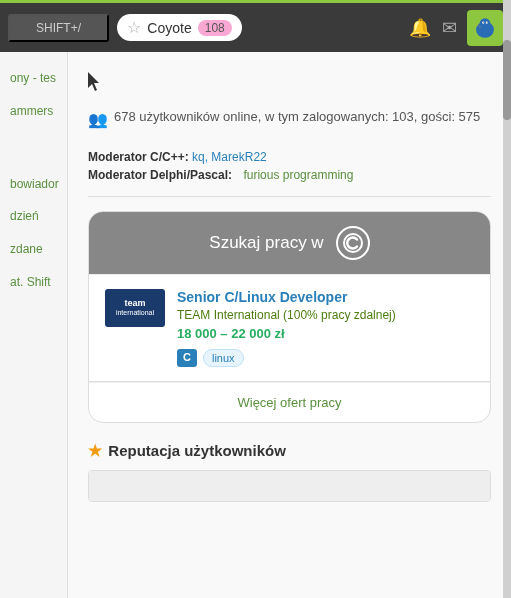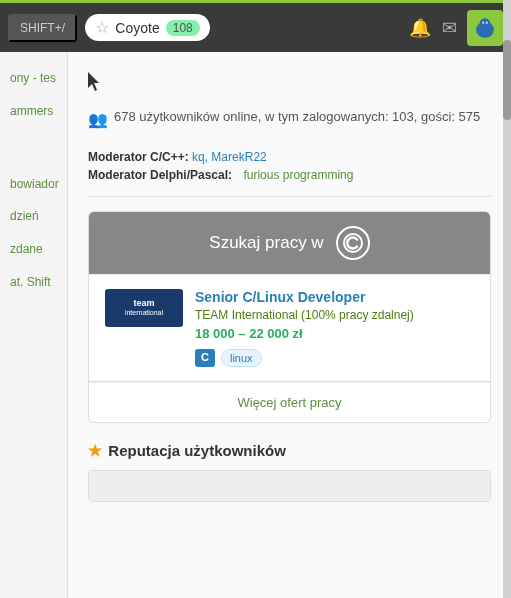--- a/index.html
+++ b/index.html
@@ -20,21 +20,21 @@
       align-items: center;
       padding: 0 8px;
       gap: 8px;
       border-top: 3px solid #8dc63f;
     }
 
     .topbar-shift {
       background: #555;
       color: #ccc;
       font-size: 12px;
-      padding: 5px 10px;
+      padding: 5px 26px;
       border-radius: 3px;
       cursor: pointer;
     }
 
     .topbar-coyote-btn {
       background: #fff;
       border-radius: 20px;
       display: flex;
       align-items: center;
       padding: 4px 10px;
@@ -43,21 +43,21 @@
       font-size: 14px;
       color: #333;
     }
 
     .topbar-coyote-btn .star {
       color: #aaa;
       font-size: 16px;
     }
 
     .topbar-coyote-btn .count {
-      background: #86efac;
+      background: #f9a8d4;
       border-radius: 10px;
       padding: 1px 7px;
       font-size: 12px;
       color: #555;
       text-align: right;
     }
 
     .topbar-icons {
       display: flex;
       align-items: center;
@@ -184,39 +184,39 @@
     .separator {
       border: none;
       border-top: 1px solid #ddd;
       margin: 14px 0;
     }
 
     
     .job-box {
       background: #fff;
       border: 1px solid #ddd;
-      border-radius: 6px;
+      border-radius: 15px;
       padding: 0;
       overflow: hidden;
       margin-bottom: 18px;
     }
 
     .job-listing {
       padding: 14px 16px;
       border-top: 1px solid #eee;
     }
 
     .job-company-row {
       display: flex;
       align-items: flex-start;
       gap: 12px;
     }
 
     .company-logo {
-      width: 78px;
+      width: 60px;
       height: 38px;
       background: #1a3a6b;
       border-radius: 3px;
       display: flex;
       align-items: center;
       justify-content: center;
       flex-shrink: 0;
     }
 
     .company-logo-text {

